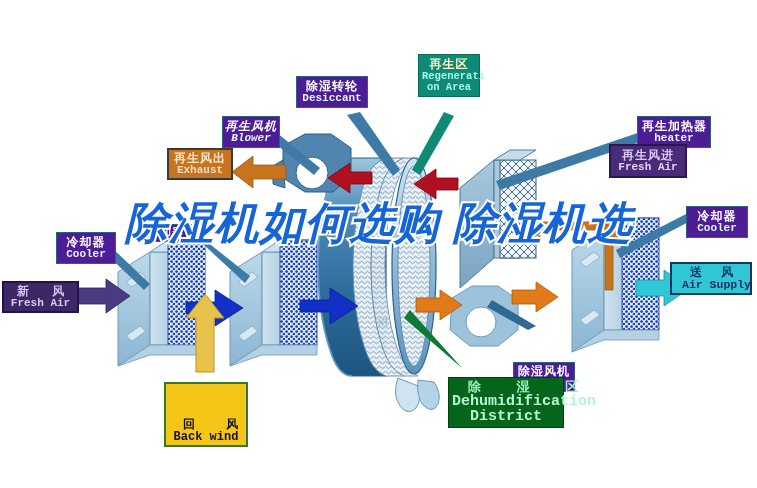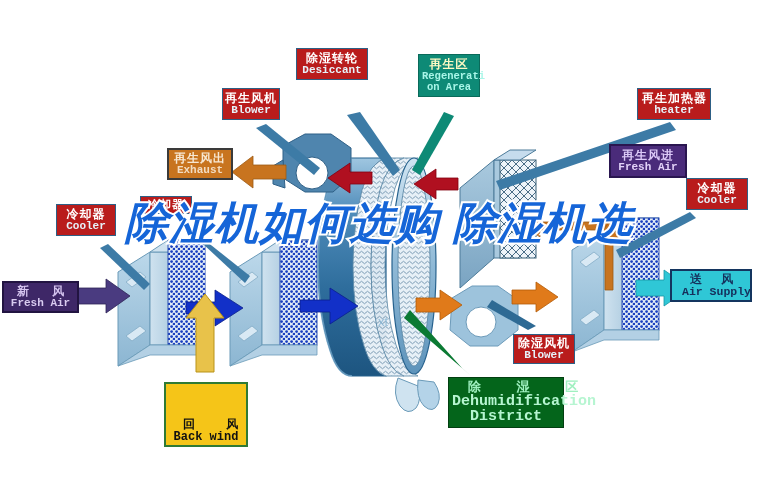--- a/index.html
+++ b/index.html
@@ -8,21 +8,21 @@
   #stage{position:relative;width:757px;height:488px;background:#fff;overflow:hidden;}
 
   
   .lbl{position:absolute;box-sizing:border-box;text-align:center;
        line-height:1.05;white-space:nowrap;z-index:40;}
   .lbl .cn{display:block;font-weight:bold;letter-spacing:1px;}
   .lbl .en{display:block;font-family:"Liberation Mono","DejaVu Sans Mono",monospace;
            font-weight:bold;}
 
   
-  .cal-blue{background:#b91c1c;border:1px solid #2d5f85;color:#eaf4fb;}
+  .cal-blue{background:#4c1d95;border:1px solid #2d5f85;color:#eaf4fb;margin-top:28px;}
   .cal-blue .cn{font-size:12px;color:#ffffff;text-shadow:0 1px 0 #1d4straight;}
   .cal-blue .en{font-size:11px;color:#e6f2fa;}
 
   
   .cal-teal{background:#0e8a76;border:1px solid #0a6a5a;}
   .cal-teal .cn{font-size:12px;color:#fef9c3;}
   .cal-teal .en{font-size:10.5px;color:#a9f6e8;}
 
   
   .cal-orange{background:#c8741f;border:2px solid #3a3a3a;}
@@ -245,21 +245,21 @@
 
   <div id="title">
     <span class="tline l1">除湿机如何选购 除湿机选</span>
   </div>
 
   <div class="lbl cal-blue" style="left:296px;top:48px;width:72px;padding:3px 4px;">
     <span class="cn">除湿转轮</span>
     <span class="en">Desiccant</span>
   </div>
 
-  <div class="lbl cal-blue" style="left:222px;top:88px;width:58px;padding:3px 0;">
+  <div class="lbl cal-blue" style="left:222px;top:88px;width:58px;padding:3px 0;font-style:italic;">
     <span class="cn">再生风机</span>
     <span class="en">Blower</span>
   </div>
 
   <div class="lbl cal-teal" style="left:418px;top:54px;width:62px;padding:3px 3px;white-space:normal;">
     <span class="cn">再生区</span>
     <span class="en">Regenerati on Area</span>
   </div>
 
   <div class="lbl cal-blue" style="left:637px;top:88px;width:74px;padding:3px 4px;">
@@ -305,18 +305,18 @@
     <span class="cn">除湿风机</span>
     <span class="en">Blower</span>
   </div>
 
   <div class="lbl cal-green" style="left:448px;top:377px;width:116px;padding:2px 3px;">
     <span class="cn">除 湿 区</span>
     <span class="en">Dehumidification</span>
     <span class="en">District</span>
   </div>
 
-  <div class="lbl cal-cyan" style="left:670px;top:262px;width:82px;padding:2px 10px;margin-top:7px;">
+  <div class="lbl cal-cyan" style="left:670px;top:262px;width:82px;padding:2px 10px;">
     <span class="cn">送 风</span>
     <span class="en">Air Supply</span>
   </div>
 
 </div>
 
 </body></html>

